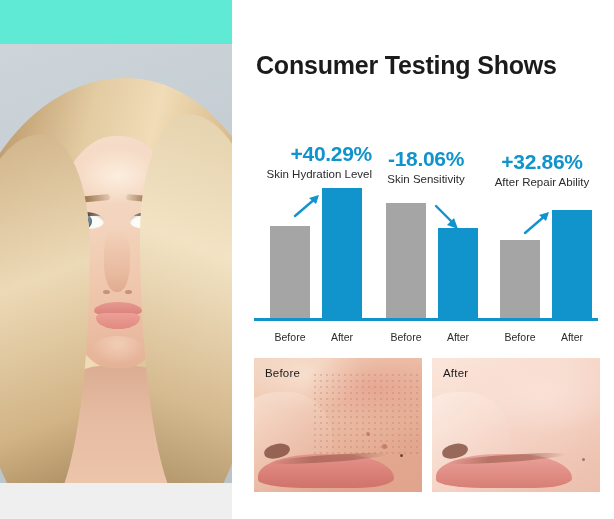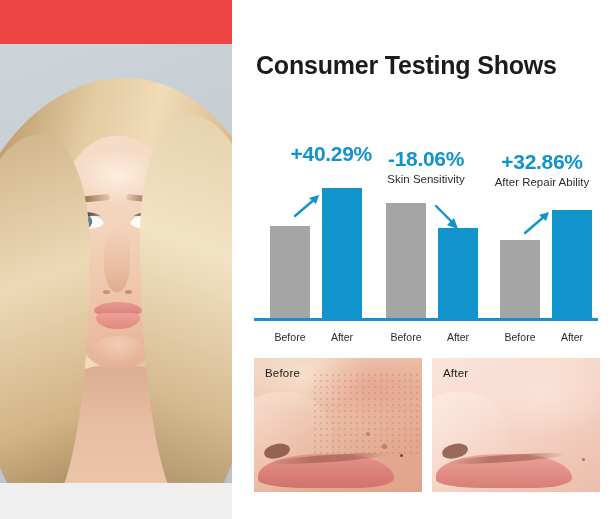--- a/index.html
+++ b/index.html
@@ -2,21 +2,21 @@
 <html><head>
 <meta charset="utf-8">
 <style>
   * { box-sizing: border-box; margin: 0; padding: 0; }
   html, body {
     width: 614px; height: 519px;
     background: #ffffff;
     font-family: "Liberation Sans", sans-serif;
     overflow: hidden;
   }
-  #root { position: relative; width: 614px; height: 519px; background:#ef4444; }
+  #root { position: relative; width: 614px; height: 519px; background:#5eead4; }
 
   
   .bottom-band {
     position: absolute; left: 0; top: 412px; width: 614px; height: 107px;
     background: #efeff0;
   }
 
   
   .portrait {
     position: absolute; left: 0px; top: 44px; width: 232px; height: 439px;
@@ -228,20 +228,21 @@
   </div>
 
   <div class="right-col">
 
     <div class="headline">
       <span>Consumer Testing Shows</span>
     </div>
 
     <div class="metric m1">
       <div class="pct">+40.29%</div>
+      <div class="lbl">Skin Hydration Level</div>
     </div>
     <div class="metric m2">
       <div class="pct">-18.06%</div>
       <div class="lbl">Skin Sensitivity</div>
     </div>
     <div class="metric m3">
       <div class="pct">+32.86%</div>
       <div class="lbl">After Repair Ability</div>
     </div>
 

